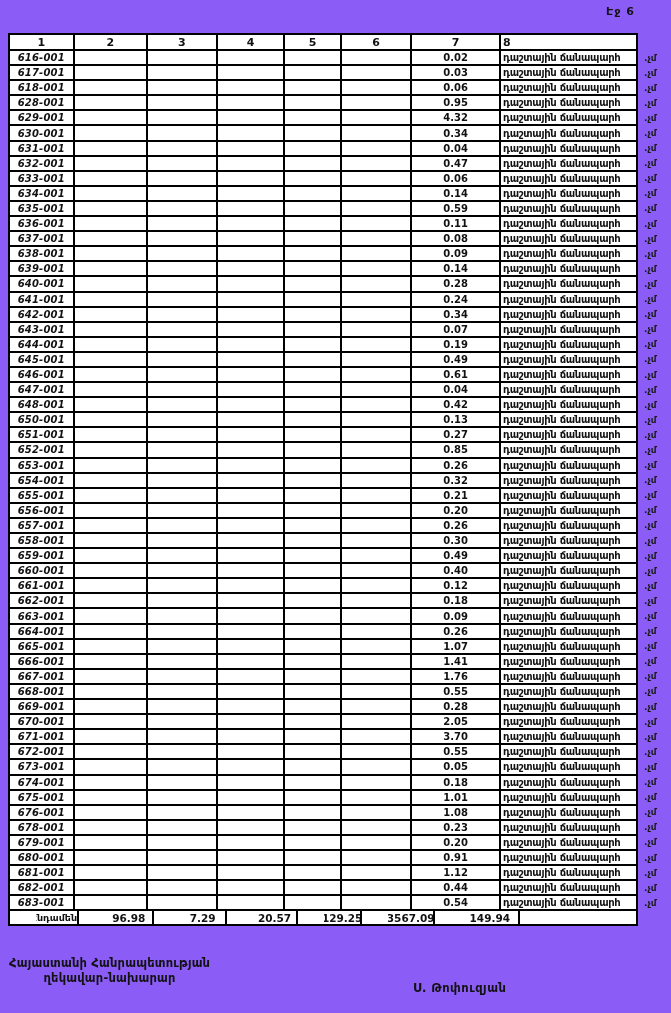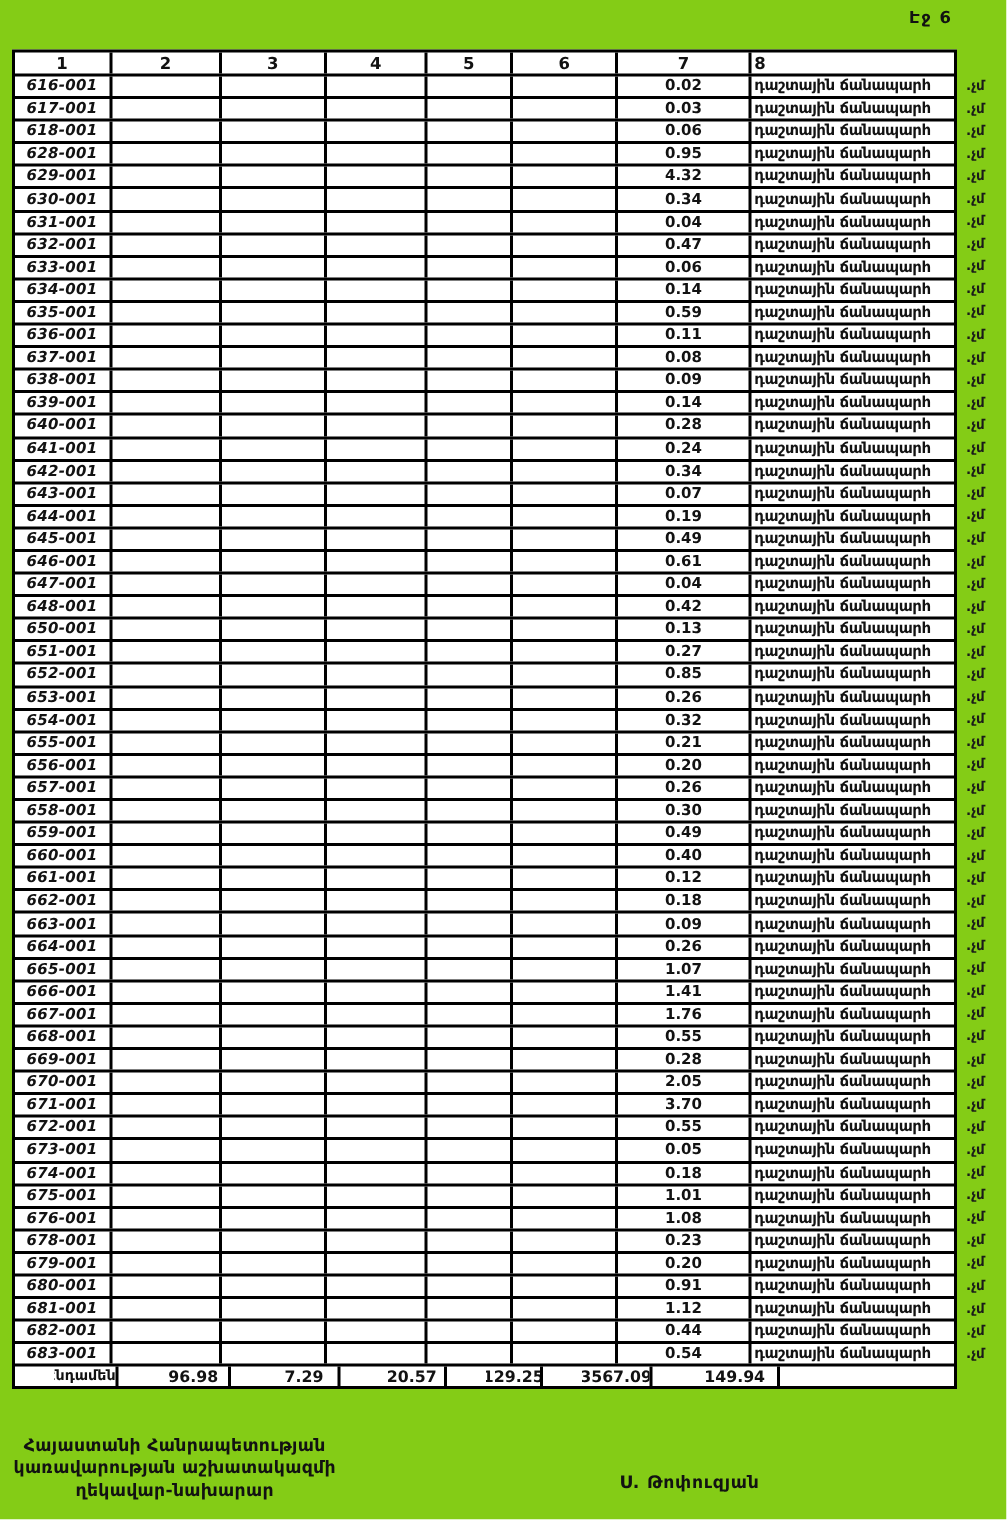--- a/index.html
+++ b/index.html
@@ -1,18 +1,18 @@
 <!DOCTYPE html>
 <html><head>
 <meta charset="utf-8">
 <style>
   * { margin:0; padding:0; box-sizing:border-box; }
   html,body { background:#ffffff; }
   .sheet {
-    position:relative; width:671px; height:1013px; background:#84cc16;
+    position:relative; width:671px; height:1013px; background:#8b5cf6;
     font-family:"DejaVu Sans", sans-serif; color:#121212; overflow:hidden;
   }
   .page-num {
     position:absolute; left:606px; top:5px;
     font-size:11px; font-weight:bold; letter-spacing:1px;
   }
   .grid {
     position:absolute; left:8px; top:33px; width:630px;
     border:2px solid #000; background:#fff;
   }
@@ -697,18 +697,17 @@
         <div class="cell c4">20.57</div>
         <div class="cell c5">129.25</div>
         <div class="cell c6">3567.09</div>
         <div class="cell c7">149.94</div>
         <div class="cell c8"></div>
       </div>
     </div>
 
   <div class="footer">
     <div>Հայաստանի Հանրապետության</div>
-    <div>կառավարության աշխատակազմի</div>
     <div>ղեկավար-նախարար</div>
   </div>
 
   <div class="signature">Ս. Թոփուզյան</div>
 </div>
 
 </body></html>

